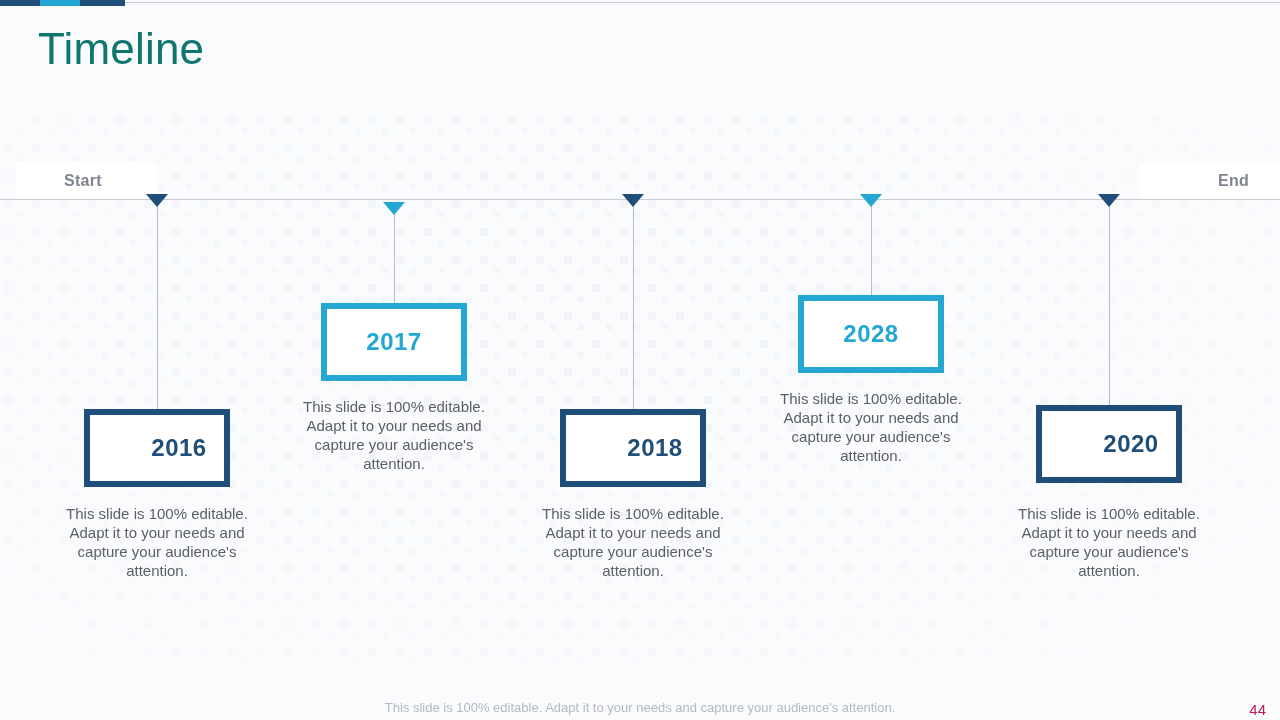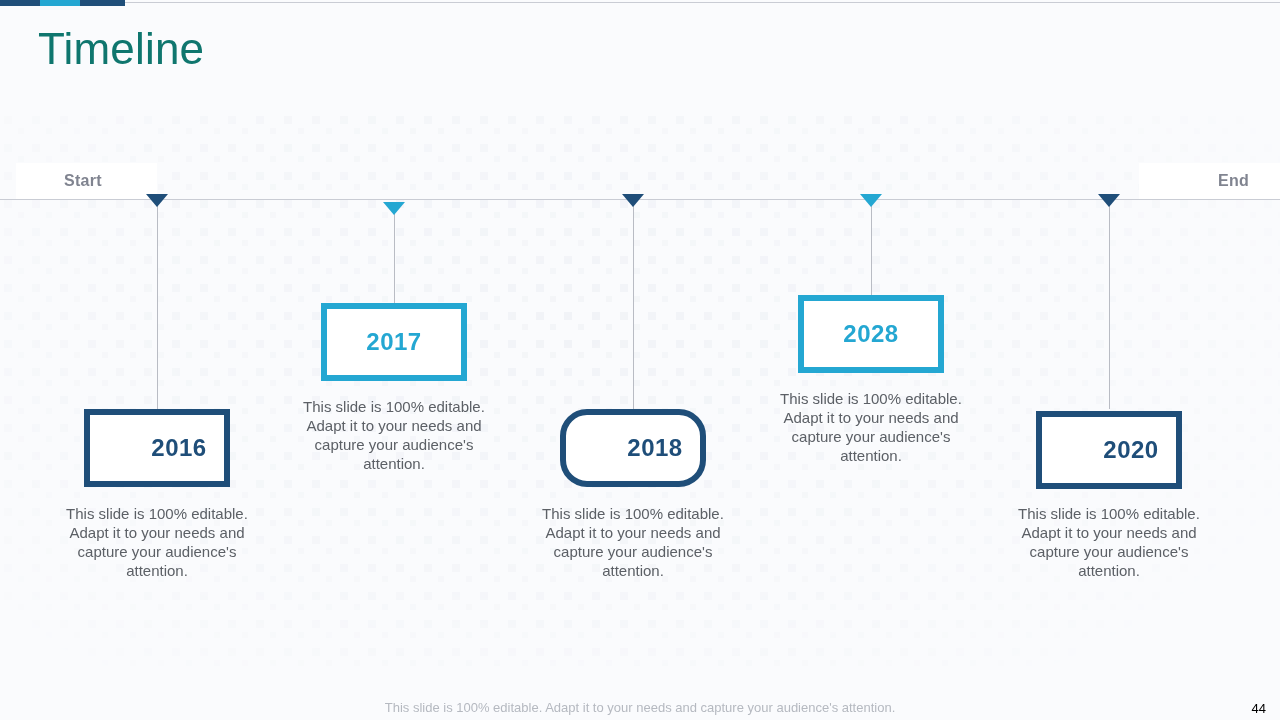--- a/index.html
+++ b/index.html
@@ -149,22 +149,22 @@
     left: 0; top: 700px;
     width: 1280px;
     text-align: center;
     font-size: 13px;
     color: #b5b9c0;
     z-index: 5;
   }
   #page-number {
     position: absolute;
     right: 14px; top: 701px;
-    font-size: 13px;
-    color: #000000;
+    font-size: 15px;
+    color: #be185d;
     z-index: 5;
   }
 </style>
 </head>
 <body>
 
 <svg id="bg-texture" width="1280" height="720" viewBox="0 0 1280 720" xmlns="http://www.w3.org/2000/svg">
   <defs>
     <pattern id="sq" width="28" height="28" patternUnits="userSpaceOnUse">
       <rect x="4" y="4" width="8" height="8" fill="#f1f3f7"></rect>
@@ -214,38 +214,38 @@
   <div class="marker cyan"></div>
   <div class="year-box cyan" style="top:96px;">
     <span class="year-label">2017</span>
   </div>
   <div class="desc" style="top:190px;">This slide is 100% editable. Adapt it to your needs and capture your audience's attention.</div>
 </div>
 
 <div class="milestone" style="left:488px; top:199px; height:420px;">
   <div class="stem" style="top:0; height:210px;"></div>
   <div class="marker navy"></div>
-  <div class="year-box navy" style="top:210px;border-radius:27px;">
+  <div class="year-box navy" style="top:210px;">
     <span class="year-label">2018</span>
   </div>
   <div class="desc" style="top:305px;">This slide is 100% editable. Adapt it to your needs and capture your audience's attention.</div>
 </div>
 
 <div class="milestone" style="left:726px; top:199px; height:420px;">
   <div class="stem" style="top:0; height:96px;"></div>
   <div class="marker cyan"></div>
   <div class="year-box cyan" style="top:96px;">
     <span class="year-label">2028</span>
   </div>
   <div class="desc" style="top:190px;">This slide is 100% editable. Adapt it to your needs and capture your audience's attention.</div>
 </div>
 
 <div class="milestone" style="left:964px; top:199px; height:420px;">
   <div class="stem" style="top:0; height:210px;"></div>
   <div class="marker navy"></div>
-  <div class="year-box navy" style="top:212px;">
+  <div class="year-box navy" style="top:206px;">
     <span class="year-label">2020</span>
   </div>
   <div class="desc" style="top:305px;">This slide is 100% editable. Adapt it to your needs and capture your audience's attention.</div>
 </div>
 
 <div id="footer-note">This slide is 100% editable. Adapt it to your needs and capture your audience's attention.</div>
 <div id="page-number">44</div>
 
 </body></html>

